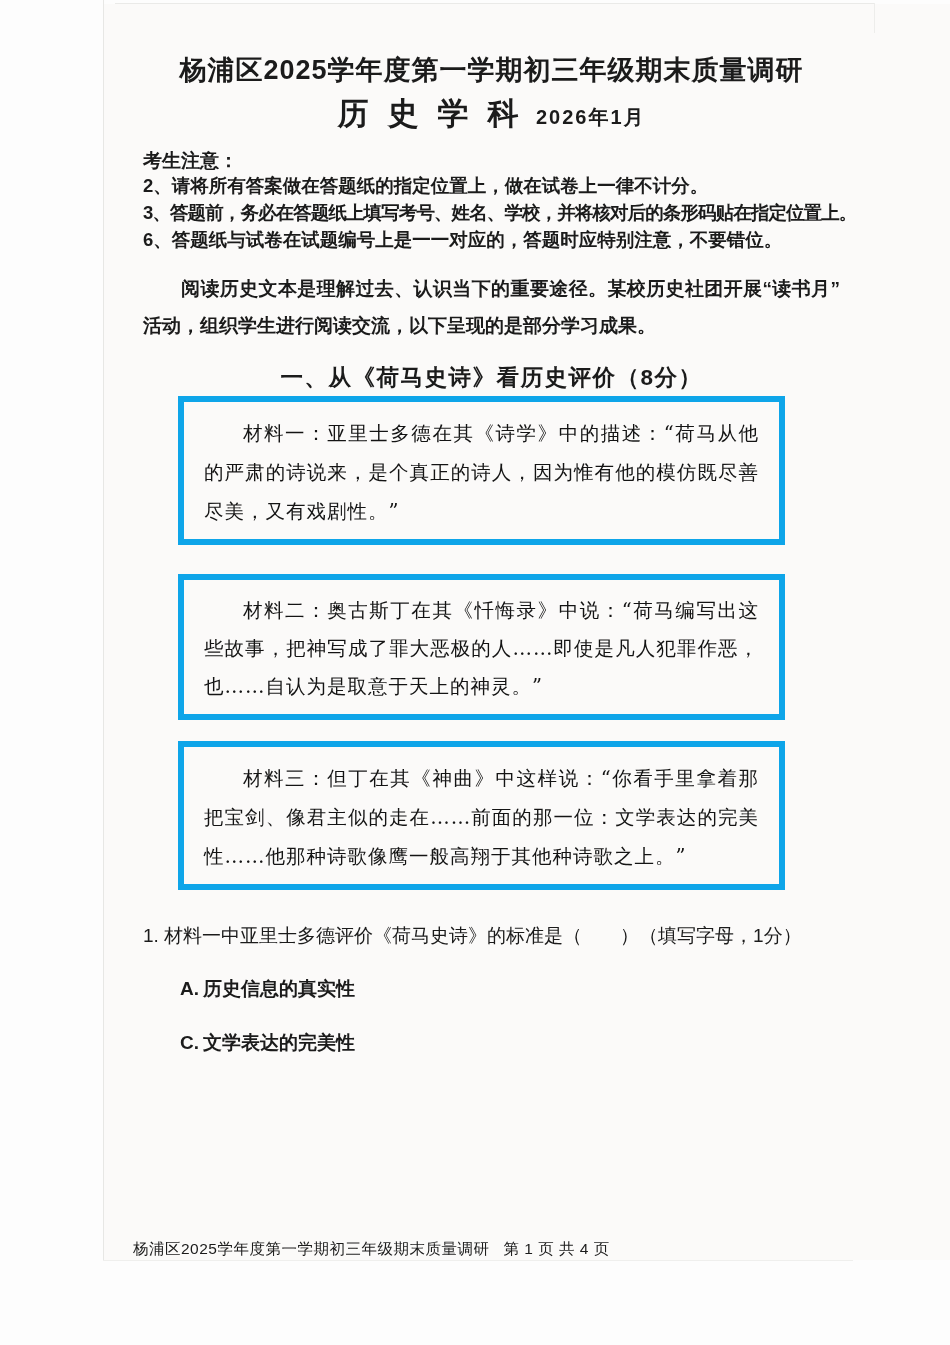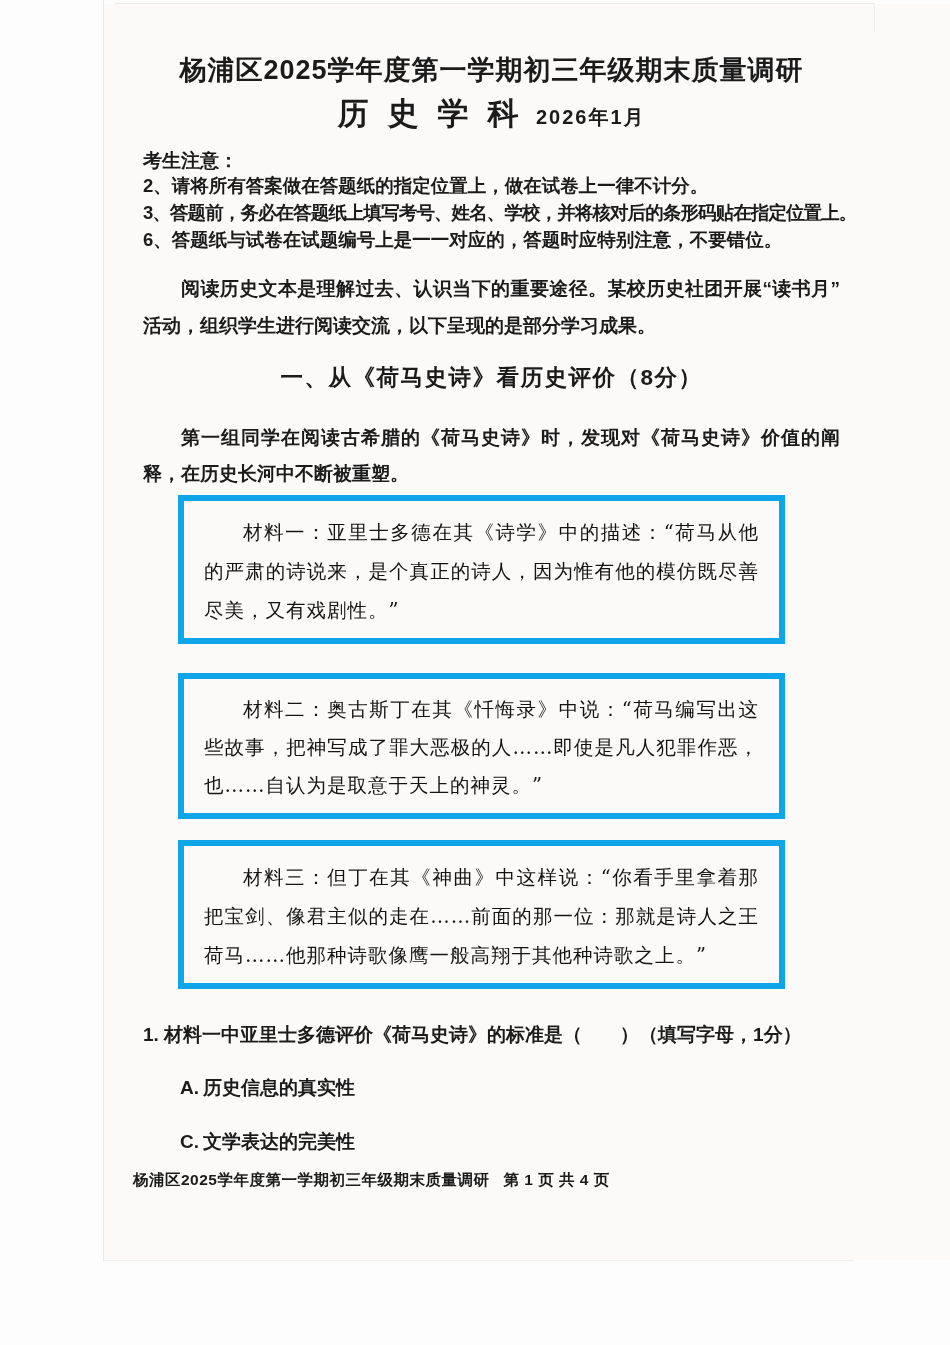--- a/index.html
+++ b/index.html
@@ -67,31 +67,31 @@
     font-size:19.5px;line-height:39px;letter-spacing:1px;
     text-indent:2em;text-align:justify;color:#141414;
   }
   .m2 .material-text{line-height:38px;}
   .material-note{
     font-family:"DejaVu Serif","Liberation Serif",serif;
     font-size:19px;line-height:38px;letter-spacing:1px;
     text-indent:2em;color:#141414;
   }
 
-  .question{margin-top:31px;font-size:19px;font-weight:bold;line-height:29px;white-space:nowrap;}
+  .question{margin-top:31px;font-size:19px;font-weight:normal;line-height:29px;white-space:nowrap;}
 
   .options-row{display:flex;padding-left:37px;font-size:19px;font-weight:bold;line-height:27px;align-items:flex-end;}
   .options-row.r1{margin-top:25px;}
   .options-row.r2{margin-top:27px;}
   .option{width:272px;white-space:nowrap;}
   .option .option-label{margin-right:4px;}
 
   .page-footer{
-    position:absolute;left:133px;top:1170px;
-    font-size:15.5px;font-weight:bold;letter-spacing:0.5px;white-space:nowrap;
+    position:absolute;left:133px;top:1239px;
+    font-size:15.5px;font-weight:normal;letter-spacing:0.5px;white-space:nowrap;
   }
   .page-footer .footer-page-info{margin-left:14px;}
 </style>
 </head>
 <body>
 
 <div class="page-area"></div>
 <div class="edge-v"></div>
 <div class="edge-top"></div>
 <div class="edge-top-corner"></div>
@@ -110,32 +110,31 @@
     <div class="notice-heading">考生注意：</div>
     <div class="notice-item">2、请将所有答案做在答题纸的指定位置上，做在试卷上一律不计分。</div>
     <div class="notice-item tight">3、答题前，务必在答题纸上填写考号、姓名、学校，并将核对后的条形码贴在指定位置上。</div>
     <div class="notice-item">6、答题纸与试卷在试题编号上是一一对应的，答题时应特别注意，不要错位。</div>
   </div>
 
   <div class="intro">阅读历史文本是理解过去、认识当下的重要途径。某校历史社团开展“读书月”活动，组织学生进行阅读交流，以下呈现的是部分学习成果。</div>
 
   <div class="section-heading">一、从《荷马史诗》看历史评价（8分）</div>
 
-  <div class="lead">第一组同学在阅读古希腊的《荷马史诗》时，发现对《荷马史诗》价值的阐释，在历史长河中不断被重塑。</div>
 
   <div class="material-box m1">
     <div class="material-text">材料一：亚里士多德在其《诗学》中的描述：“荷马从他的严肃的诗说来，是个真正的诗人，因为惟有他的模仿既尽善尽美，又有戏剧性。”</div>
   </div>
 
   <div class="material-box m2">
     <div class="material-text">材料二：奥古斯丁在其《忏悔录》中说：“荷马编写出这些故事，把神写成了罪大恶极的人……即使是凡人犯罪作恶，也……自认为是取意于天上的神灵。”</div>
   </div>
 
   <div class="material-box m3">
-    <div class="material-text">材料三：但丁在其《神曲》中这样说：“你看手里拿着那把宝剑、像君主似的走在……前面的那一位：那就是诗人之王荷马……他那种诗歌像鹰一般高翔于其他种诗歌之上。”</div>
+    <div class="material-text">材料三：但丁在其《神曲》中这样说：“你看手里拿着那把宝剑、像君主似的走在……前面的那一位：文学表达的完美性……他那种诗歌像鹰一般高翔于其他种诗歌之上。”</div>
   </div>
 
   <div class="question">1. 材料一中亚里士多德评价《荷马史诗》的标准是（　　）（填写字母，1分）</div>
 
   <div class="options-row r1">
     <div class="option">
       <span class="option-label">A.</span><span class="option-text">历史信息的真实性</span>
     </div>
   </div>
 

